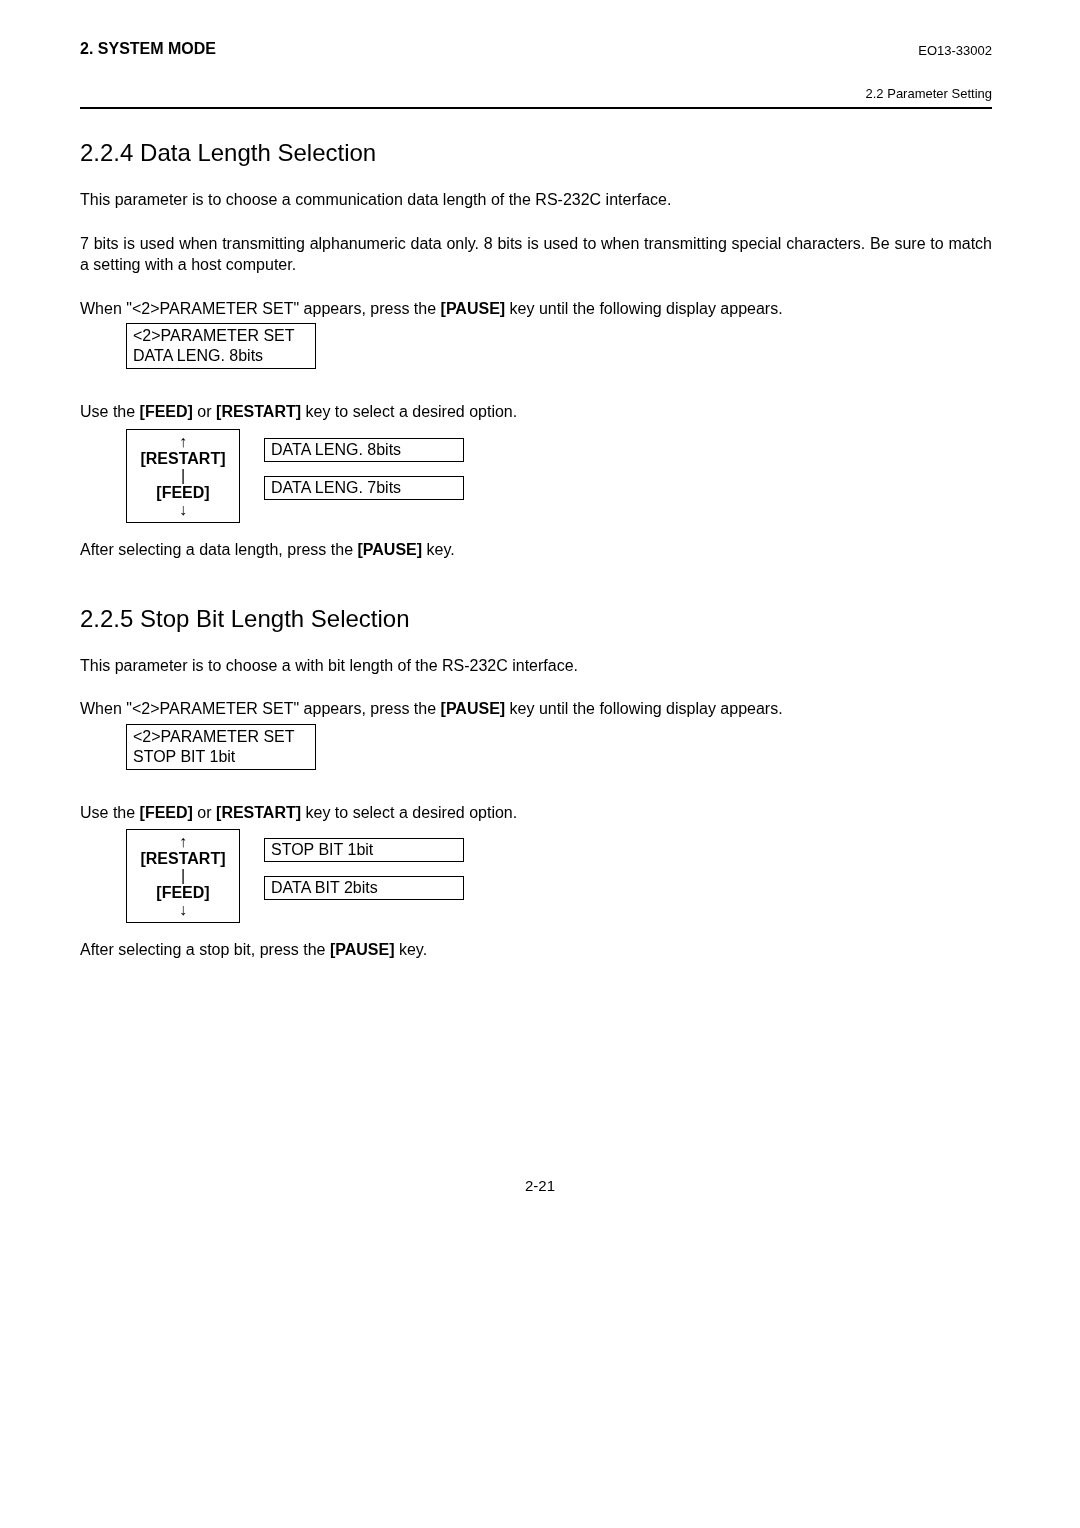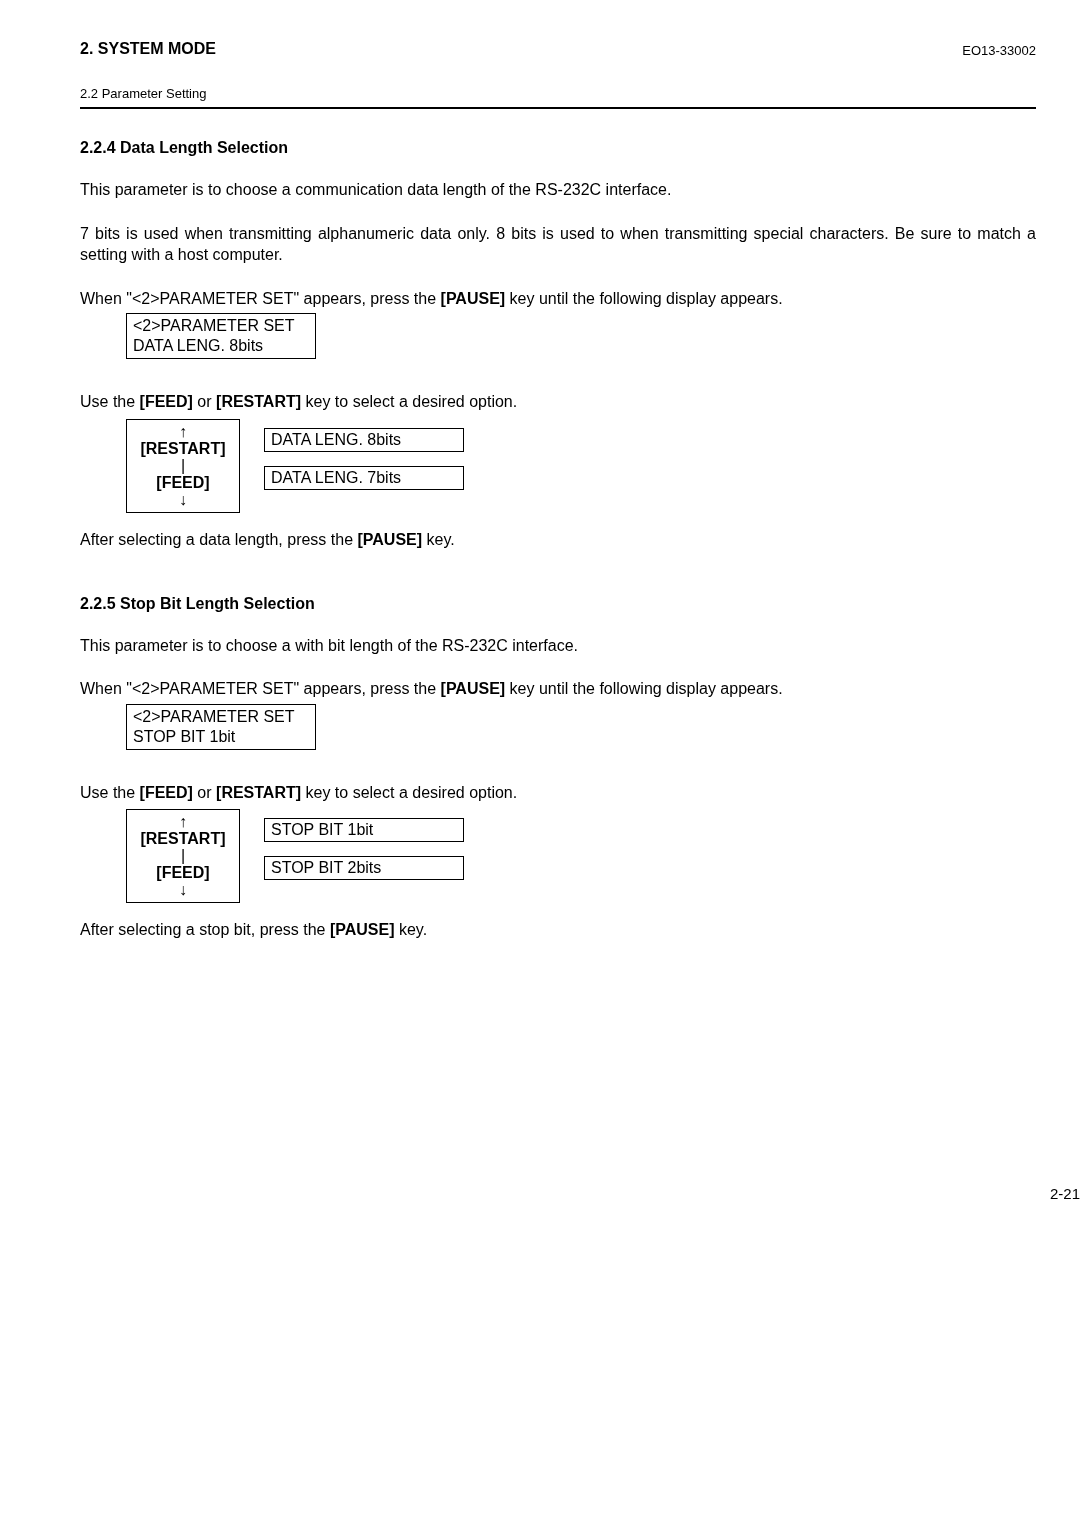--- a/index.html
+++ b/index.html
@@ -1,34 +1,34 @@
 <!DOCTYPE html>
 <html><head>
 <meta charset="utf-8">
 <style>
   html,body{margin:0;padding:0;background:#fff;font-family:Arial,Helvetica,sans-serif;color:#000}
-  .page{width:1080px;height:1228px;position:relative;box-sizing:border-box;padding:40px 44px 30px 80px}
+  .page{width:1080px;height:1228px;position:relative;box-sizing:border-box;padding:40px 88px 30px 80px}
   .hdr{display:flex;justify-content:space-between;align-items:flex-end;font-size:16px}
   .hdr-left{font-weight:bold}
   .hdr-right{font-size:13px}
-  .sub-hdr{text-align:left;font-size:13px;margin-top:28px}
+  .sub-hdr{text-align:right;font-size:13px;margin-top:28px}
   .rule{border:none;border-top:2px solid #000;margin:6px 0 0 0}
-  .sec-title{font-weight:bold;font-size:16px;margin-top:30px}
+  .sec-title{font-weight:normal;font-size:24px;margin-top:30px}
   .body-text{font-size:16px;line-height:1.35;margin-top:22px}
   .justify{text-align:justify}
   .key{font-weight:bold}
   .lcd{border:1.5px solid #000;display:inline-block;padding:2px 6px;font-size:16px;line-height:1.25;margin:4px 0 10px 46px;width:176px}
   .lcd div{white-space:nowrap}
   .diagram{display:flex;align-items:center;margin-left:46px;margin-top:6px}
   .btn-stack{border:1.5px solid #000;width:112px;text-align:center;padding:4px 0;font-size:16px;font-weight:bold}
   .btn-stack .arrow{font-weight:normal;line-height:1}
   .btn-stack .divider{font-weight:normal;line-height:1}
   .opt-col{margin-left:24px}
   .opt-box{border:1.5px solid #000;width:186px;padding:2px 6px;font-size:16px;text-align:left;margin-bottom:14px}
-  .page-num{position:absolute;bottom:26px;left:0;right:0;text-align:right;font-size:15px}
+  .page-num{position:absolute;bottom:34px;left:0;right:0;text-align:center;font-size:15px}
 </style>
 </head>
 <body>
 
 <div class="page">
 
   <div class="hdr">
     <div class="hdr-left">2. SYSTEM MODE</div>
     <div class="hdr-right">EO13-33002</div>
   </div>
@@ -89,21 +89,21 @@
   <div class="diagram">
     <div class="btn-stack">
       <div class="arrow">↑</div>
       <div>[RESTART]</div>
       <div class="divider">|</div>
       <div>[FEED]</div>
       <div class="arrow">↓</div>
     </div>
     <div class="opt-col">
       <div class="opt-box">STOP BIT  1bit</div>
-      <div class="opt-box">STOP BIT  2bits</div>
+      <div class="opt-box">DATA BIT  2bits</div>
     </div>
   </div>
 
   <div class="body-text" style="margin-top:16px">
     <span>After selecting a stop bit, press the </span><span class="key">[PAUSE]</span><span> key.</span>
   </div>
 
   <div class="page-num">2-21</div>
 </div>
 

